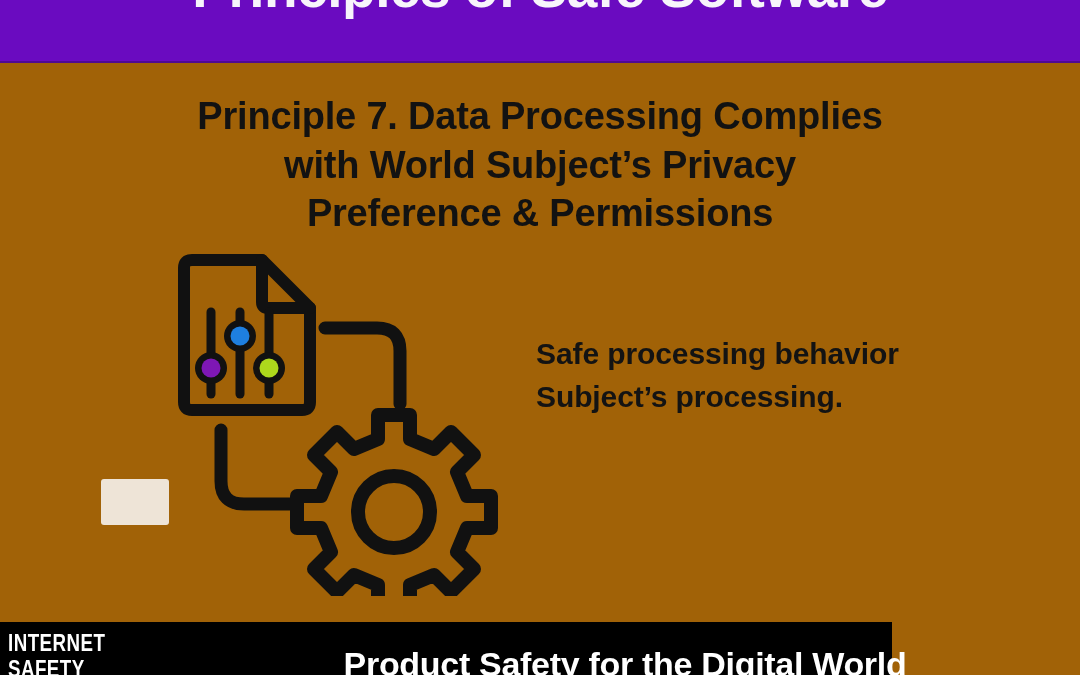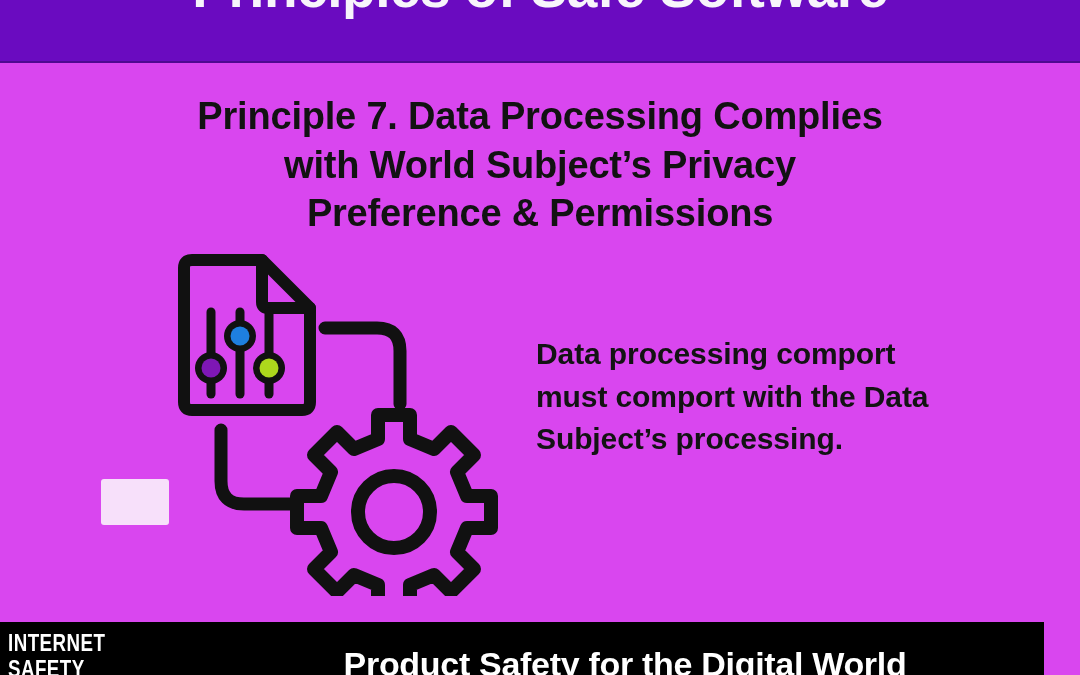--- a/index.html
+++ b/index.html
@@ -11,21 +11,21 @@
     width: 1080px;
     height: 675px;
     overflow: hidden;
     font-family: "Liberation Sans", sans-serif;
   }
 
   #slide {
     position: relative;
     width: 1080px;
     height: 675px;
-    background: #d946ef;
+    background: #a16207;
     overflow: hidden;
   }
 
   
   #title-banner {
     position: absolute;
     left: 0;
     top: 0;
     width: 1080px;
     height: 63px;
@@ -97,21 +97,21 @@
     width: 340px;
     height: 350px;
   }
   #illustration svg { display: block; }
 
   
   #footer-bar {
     position: absolute;
     left: 0;
     top: 622px;
-    width: 1044px;
+    width: 892px;
     height: 53px;
     background: #000000;
     overflow: hidden;
   }
   #footer-logo {
     position: absolute;
     left: 8px;
     top: 8px;
     color: #ffffff;
     font-size: 24px;
@@ -200,22 +200,21 @@
                  L 16 84 L 16 108 L -16 108 L -16 84 L -40 74 L -57 91 L -80 68
                  L -63 51 L -73 27 L -97 27 L -97 -5 L -73 -5 L -63 -29 L -80 -46
                  L -57 -69 L -40 -52 L -16 -62 Z" fill="none" stroke="#111111" stroke-width="14" stroke-linejoin="round" stroke-linecap="round"></path>
         <circle cx="0" cy="11" r="36" fill="none" stroke="#111111" stroke-width="14"></circle>
       </g>
 
     </svg>
   </div>
 
   <div id="body-text">
-    <span class="bline">Data processing comport</span>
-    <span class="bline">must comport with the Data</span>
+    <span class="bline">Safe processing behavior</span>
     <span class="bline">Subject’s processing.</span>
   </div>
 
   <div id="footer-bar">
     <div id="footer-logo">INTERNET
 SAFETY</div>
   </div>
   <div id="footer-tagline">Product Safety for the Digital World</div>
 
 </div>

